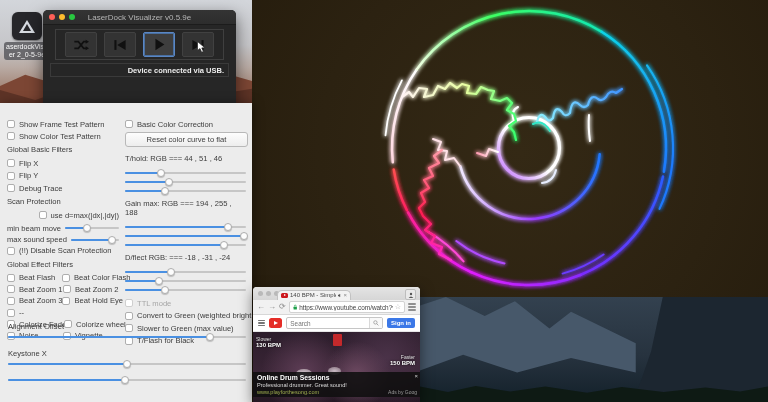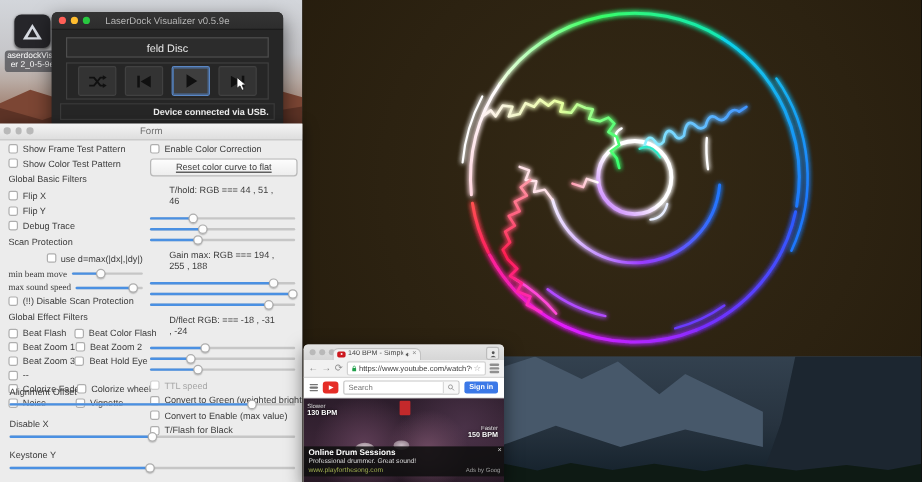--- a/index.html
+++ b/index.html
@@ -77,26 +77,26 @@
   .sect{font-size:7.6px;color:#3c3c3c;margin:5px 0 5px;}
   .muted .lbl{color:#a6a6a6}.muted .cb{border-color:#cfcfcf}
   .grid2{display:flex;align-items:center;height:8px;margin-bottom:3.6px;}
   .grid2 .half{display:flex;align-items:center;gap:4px;width:57px;}
   .slider{position:relative;height:9px;--pos:50%;}
   .slider .track{position:absolute;left:0;right:0;top:3.5px;height:2px;background:#c6c6c6;border-radius:1px;}
   .slider .fill{position:absolute;left:0;top:3.5px;height:2px;background:#4a90e2;width:var(--pos);border-radius:1px;}
   .slider .knob{position:absolute;top:0.5px;left:var(--pos);width:8px;height:8px;margin-left:-4px;
     background:#fdfdfd;border:1px solid #adadad;border-radius:50%;box-sizing:border-box;box-shadow:0 1px 1px rgba(0,0,0,.2);}
   .mini-slider-row{display:flex;align-items:center;height:9px;margin-bottom:2.6px;gap:4px;}
-  .mini-slider-row .lbl{flex:0 0 auto;font-family:Liberation Serif, serif;}
+  .mini-slider-row .lbl{flex:0 0 auto;}
   .mini-slider-row .slider{flex:1 1 auto;}
   .reset-btn{width:100%;height:13px;background:linear-gradient(#fdfdfd,#ededed);border:1px solid #b8b8b8;
     border-radius:3px;font-size:7.6px;color:#3c3c3c;display:flex;align-items:center;justify-content:center;
-    margin:2px 0 7px;text-decoration:underline;}
-  .rgb-label{font-size:7.6px;color:#3c3c3c;margin:4px 16px 5px;}
+    margin:2px 0 7px;}
+  .rgb-label{font-size:7.6px;color:#3c3c3c;margin:4px 0 5px;}
   .rgb-sliders .slider{margin-bottom:0;}
   .form-bottom{position:absolute;left:8px;right:6px;top:219px;}
   .form-bottom .blabel{font-size:7.6px;color:#3c3c3c;margin-bottom:1.5px;}
   .form-bottom .slider{margin-bottom:7px;}
 
   
   .browser{position:absolute;left:253px;top:287px;width:167px;height:115px;
     border-radius:4px 4px 0 0;overflow:hidden;box-shadow:0 4px 14px rgba(0,0,0,.5);background:#fff;}
   .tabbar{position:relative;height:13px;background:linear-gradient(#e4e4e4,#d6d6d6);}
   .tabbar .lights{left:5px;top:4px;gap:3px;}
@@ -290,21 +290,20 @@
 
   <div class="vis-win">
     <div class="vis-title">
       <span class="lights">
         <i class="l-red"></i>
         <i class="l-yellow"></i>
         <i class="l-green"></i>
       </span>
       <span class="t">LaserDock Visualizer v0.5.9e</span>
     </div>
-    <div class="vis-track">feld Disc</div>
     <div class="vis-controls">
       <div class="vbtn">
         <svg width="16" height="12" viewBox="0 0 24 18">
           <g stroke="#101010" stroke-width="2.4" fill="#101010">
             <path d="M2 4 L8 4 L16 14 L20 14" fill="none"></path>
             <path d="M2 14 L8 14 L16 4 L20 4" fill="none"></path>
             <path d="M19 1 L24 4 L19 7 Z" stroke="none"></path>
             <path d="M19 11 L24 14 L19 17 Z" stroke="none"></path>
           </g>
         </svg>
@@ -331,28 +330,20 @@
         </svg>
         <svg class="cursor-glyph" width="9" height="12" viewBox="0 0 9 12">
           <path d="M0.5 0.5 L0.5 9.5 L3 7.6 L4.6 11.3 L6.4 10.5 L4.8 6.9 L7.8 6.7 Z" fill="#fff" stroke="#222" stroke-width="0.7"></path>
         </svg>
       </div>
     </div>
     <div class="vis-status">Device connected via USB.</div>
   </div>
 
   <div class="form-win">
-    <div class="form-title">
-      <span class="lights">
-        <i class="l-gray"></i>
-        <i class="l-gray"></i>
-        <i class="l-gray"></i>
-      </span>
-      <span class="t">Form</span>
-    </div>
 
     <div class="fcol-left">
       <label class="crow">
         <span class="cb"></span>
         <span class="lbl">Show Frame Test Pattern</span>
         </label>
       <label class="crow">
         <span class="cb"></span>
         <span class="lbl">Show Color Test Pattern</span>
         </label>
@@ -450,21 +441,21 @@
         <label class="half">
             <span class="cb"></span>
             <span class="lbl">Vignette</span>
           </label>
       </div>
     </div>
 
     <div class="fcol-right">
       <label class="crow">
         <span class="cb"></span>
-        <span class="lbl">Enable Color Correction</span>
+        <span class="lbl">Basic Color Correction</span>
         </label>
       <div class="reset-btn">Reset color curve to flat</div>
 
       <div class="rgb-label">T/hold: RGB === 44 , 51 , 46</div>
       <div class="rgb-sliders">
         <span class="slider" style="display: block; --pos: 30%;">
             <i class="track"></i>
             <i class="fill"></i>
             <i class="knob"></i>
           </span>
@@ -514,50 +505,49 @@
         <span class="slider" style="display: block; --pos: 33%;">
             <i class="track"></i>
             <i class="fill"></i>
             <i class="knob"></i>
           </span>
       </div>
 
       <div style="height:5px"></div>
       <label class="crow muted">
         <span class="cb"></span>
-        <span class="lbl">TTL speed</span>
+        <span class="lbl">TTL mode</span>
         </label>
       <label class="crow">
         <span class="cb"></span>
         <span class="lbl">Convert to Green (weighted brightness)</span>
         </label>
       <label class="crow">
         <span class="cb"></span>
-        <span class="lbl">Convert to Enable (max value)</span>
+        <span class="lbl">Slower to Green (max value)</span>
         </label>
       <label class="crow">
         <span class="cb"></span>
         <span class="lbl">T/Flash for Black</span>
         </label>
     </div>
 
     <div class="form-bottom">
       <div class="blabel">Alignment Offset</div>
       <span class="slider" style="display: block; --pos: 85%;">
           <i class="track"></i>
           <i class="fill"></i>
           <i class="knob"></i>
         </span>
-      <div class="blabel">Disable X</div>
+      <div class="blabel">Keystone X</div>
       <span class="slider" style="display: block; --pos: 50%;">
           <i class="track"></i>
           <i class="fill"></i>
           <i class="knob"></i>
         </span>
-      <div class="blabel">Keystone Y</div>
       <span class="slider" style="display: block; --pos: 49%;">
           <i class="track"></i>
           <i class="fill"></i>
           <i class="knob"></i>
         </span>
 
     </div>
   </div>
 
   <div class="browser">

